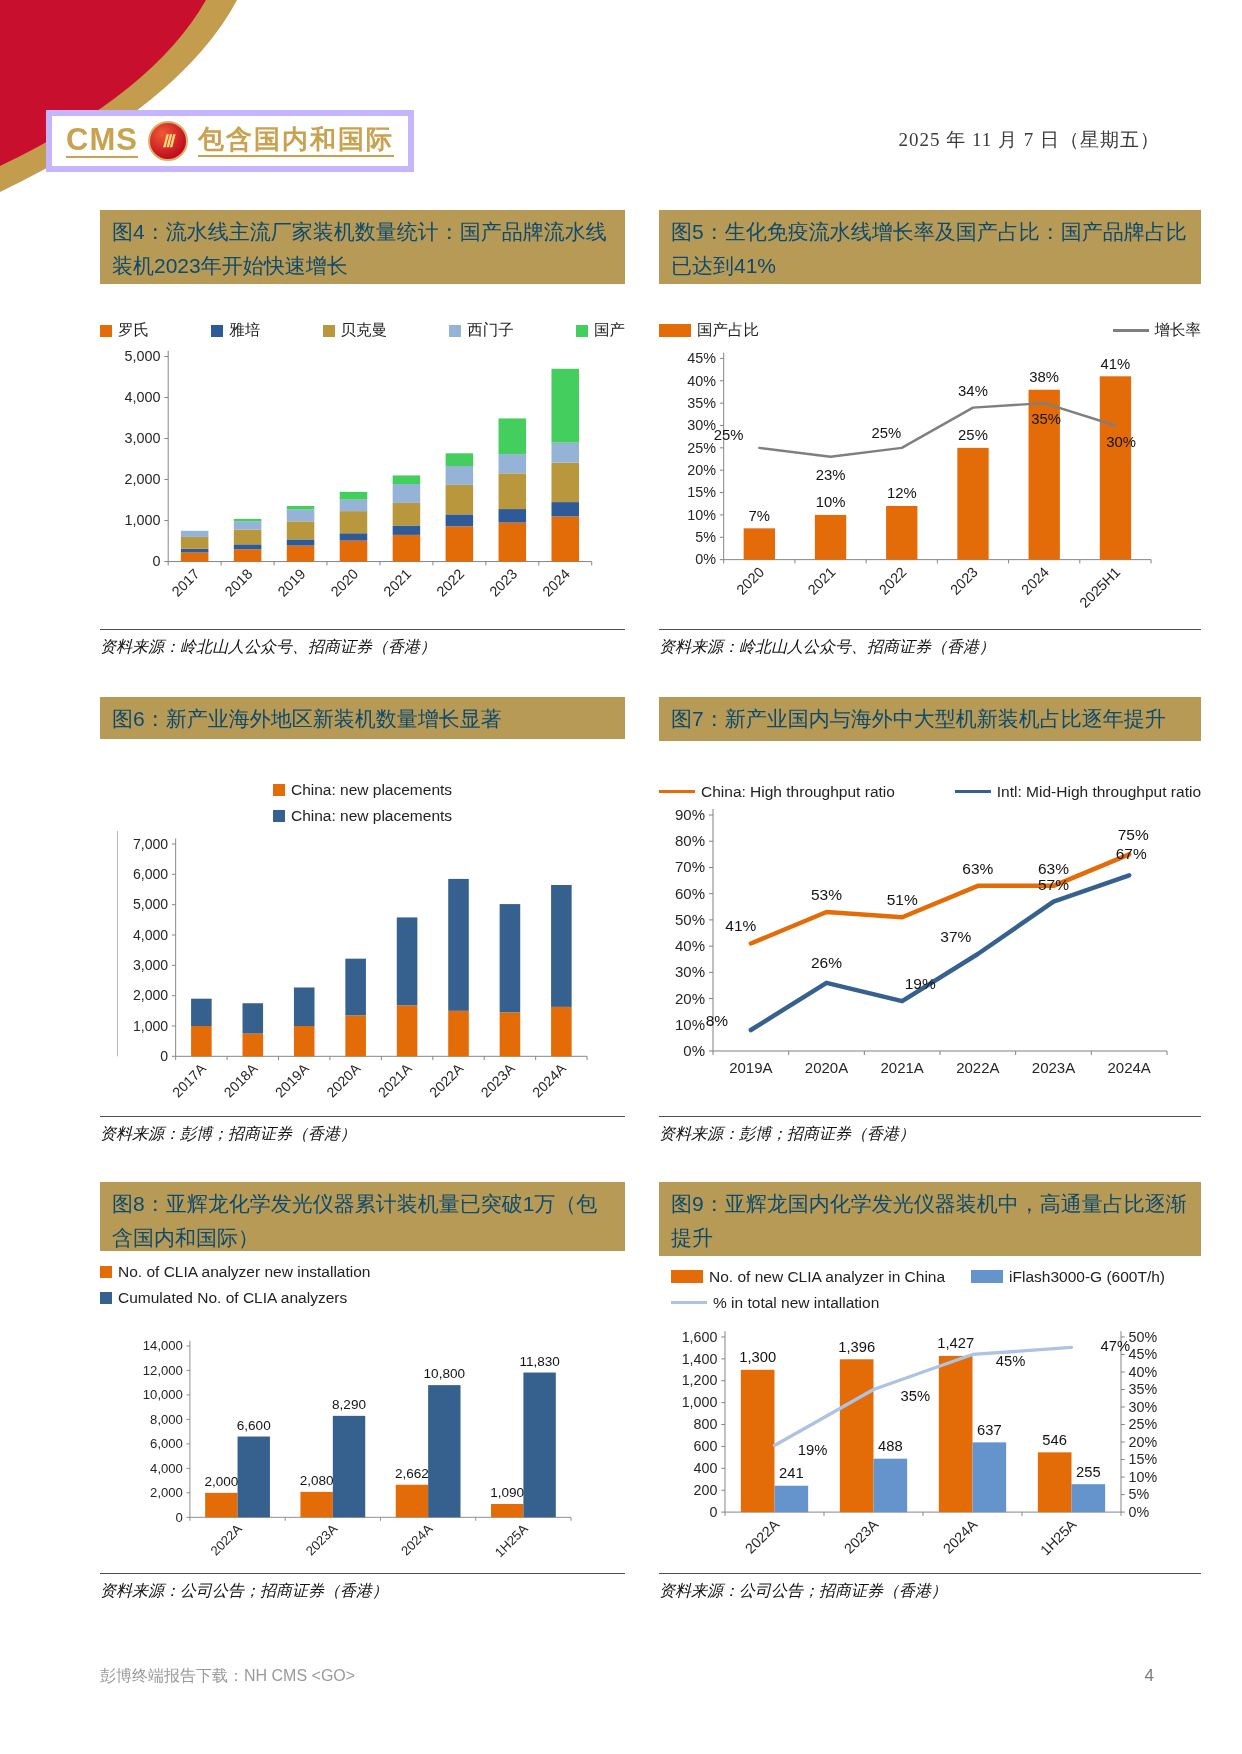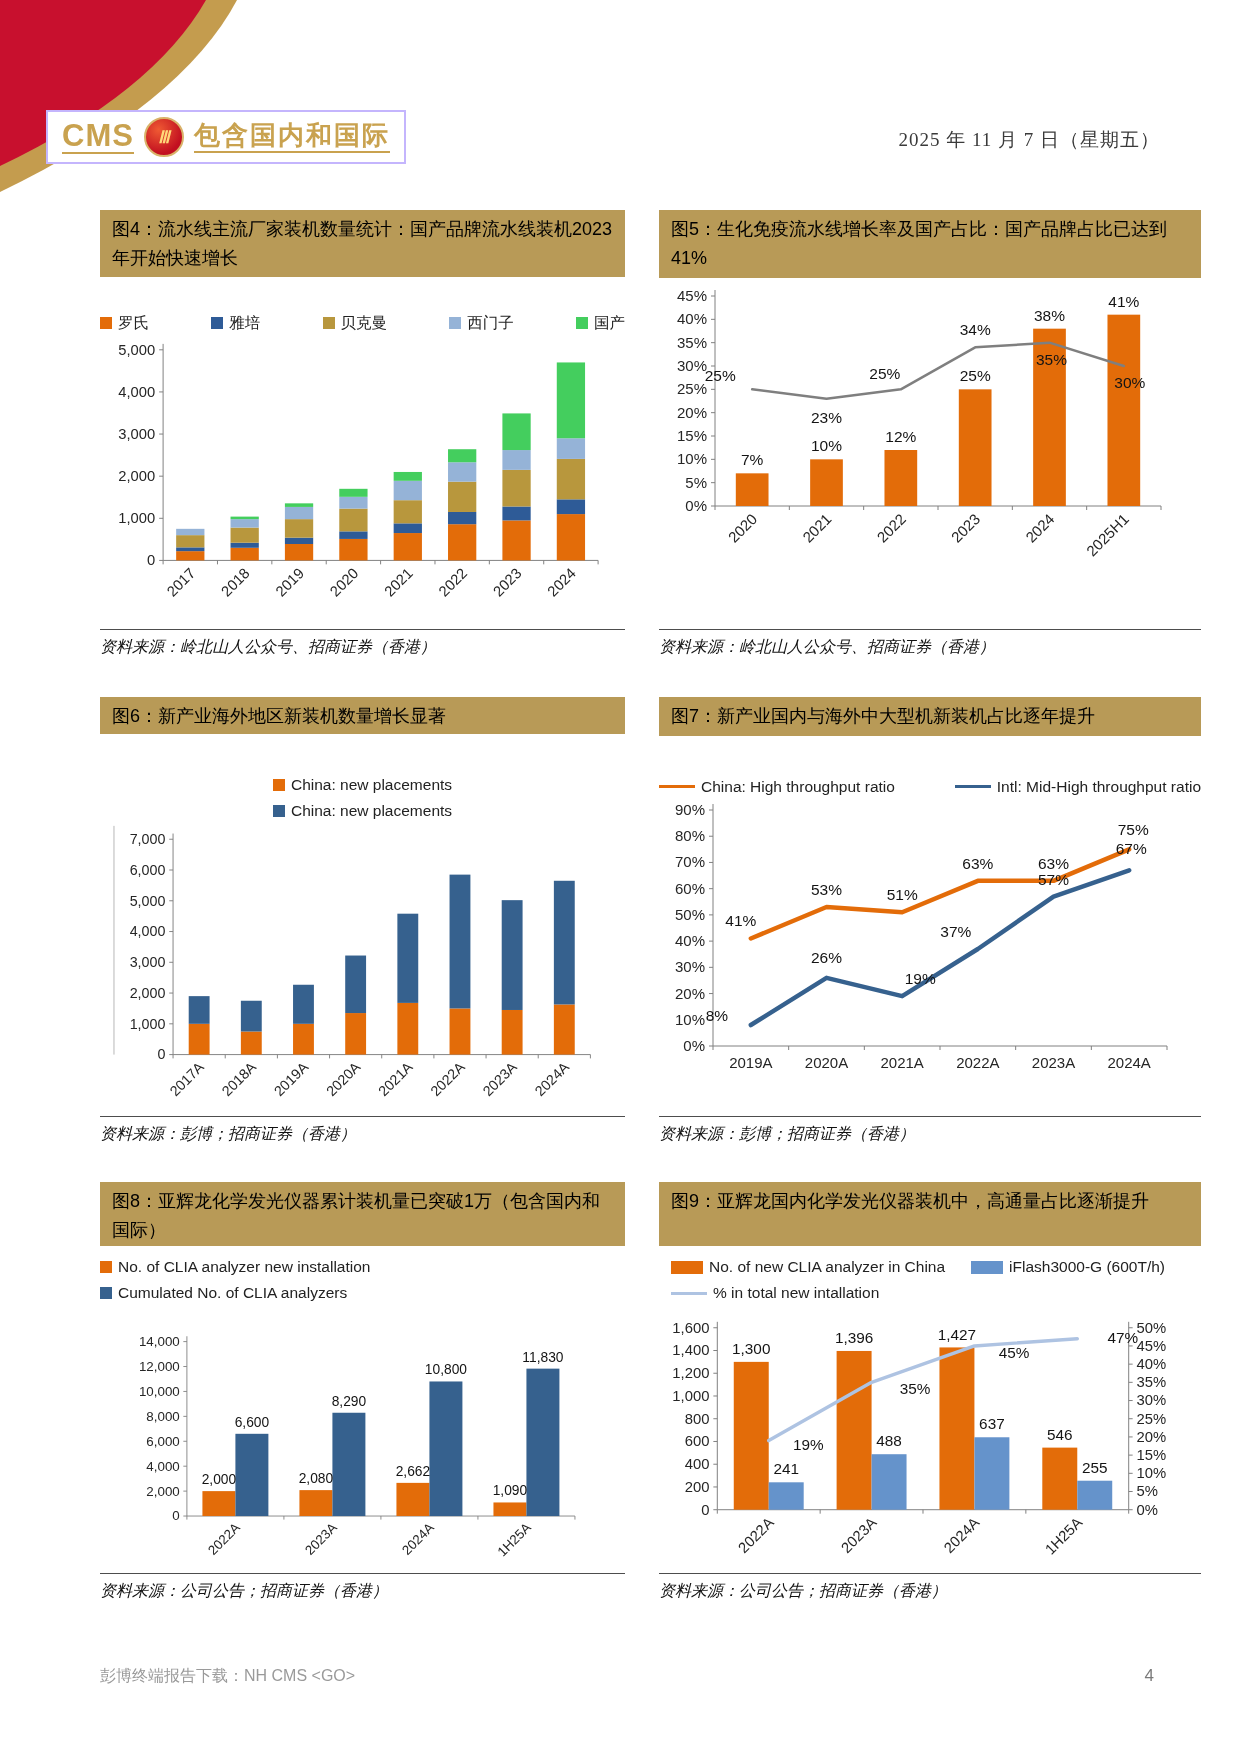--- a/index.html
+++ b/index.html
@@ -1,32 +1,32 @@
 <!DOCTYPE html>
 <html><head>
 <meta charset="utf-8">
 <style>
   html,body{margin:0;padding:0;}
   body{width:1242px;height:1754px;position:relative;background:#ffffff;
        font-family:"Liberation Sans",sans-serif;overflow:hidden;}
   .swoosh{position:absolute;left:0;top:0;}
   .logo{position:absolute;left:46px;top:110px;display:flex;align-items:center;gap:10px;
-        background:#fff;padding:5px 14px;border:2px solid #c4b5fd;}
+        background:#fff;padding:5px 14px;border:6px solid #c4b5fd;}
   .logo-cms{font-size:31px;font-weight:bold;color:#C9A24F;border-bottom:2px solid #C9A24F;
             line-height:1.05;letter-spacing:1px;}
   .logo-badge{width:36px;height:36px;border-radius:50%;
               background:radial-gradient(circle at 35% 30%,#ef5a33,#c20f20 70%);
               border:2px solid #D9B36A;display:flex;align-items:center;justify-content:center;
               color:#FFD97A;font-weight:bold;font-size:17px;font-style:italic;}
   .logo-cn{font-size:26px;font-weight:bold;color:#C9A24F;border-bottom:2px solid #C9A24F;
            line-height:1.15;letter-spacing:2px;}
   .report-date{position:absolute;right:82px;top:127px;font-family:"Liberation Serif",serif;
                font-size:19px;color:#3a3a3a;letter-spacing:1px;}
   .panel{position:absolute;display:flex;flex-direction:column;box-sizing:border-box;}
-  .fig-title{background:#B89A57;color:#000000;font-size:18px;line-height:1.6;
+  .fig-title{background:#B89A57;color:#0c4a6e;font-size:21px;line-height:1.6;
              padding:5px 12px;box-sizing:border-box;}
   .row1 .fig-title,.row3 .fig-title{min-height:64px;}
   .row2 .fig-title{min-height:36px;}
   .legend{display:flex;justify-content:space-between;align-items:center;flex-wrap:wrap;
           column-gap:26px;row-gap:8px;font-size:15.5px;color:#222;}
   .row1 .legend{margin-top:36px;}
   .row2 .legend{margin-top:42px;}
   .row3 .legend{margin-top:12px;}
   .legend--left{justify-content:flex-start;padding-left:12px;}
   .lg-item{display:flex;align-items:center;gap:6px;white-space:nowrap;}
@@ -153,20 +153,30 @@
       <text class="xl" transform="translate(314.625,240) rotate(-45)" text-anchor="end">2021</text>
       <text class="xl" transform="translate(369.875,240) rotate(-45)" text-anchor="end">2022</text>
       <text class="xl" transform="translate(425.125,240) rotate(-45)" text-anchor="end">2023</text>
       <text class="xl" transform="translate(480.375,240) rotate(-45)" text-anchor="end">2024</text>
     </svg>
   <div class="source">资料来源：岭北山人公众号、招商证券（香港）</div>
 </section>
 
 <section class="panel row1" style="left:659px;top:210px;width:542px;height:448px">
   <div class="fig-title">图5：生化免疫流水线增长率及国产占比：国产品牌占比已达到41%</div>
+  <div class="legend" style="column-gap: 44px;">
+      <span class="lg-item">
+        <span class="sw-bar" style="background: rgb(227, 108, 9);"></span>
+        <span>国产占比</span>
+      </span>
+      <span class="lg-item">
+        <span class="sw-line" style="background: rgb(127, 127, 127);"></span>
+        <span>增长率</span>
+      </span>
+    </div>
   <svg class="chart" width="528" height="296" viewBox="0 0 528 296">
       <text class="tk" x="48" y="229" text-anchor="end">0%</text>
       <line x1="52" y1="224" x2="56" y2="224" stroke="#808080"></line>
       <text class="tk" x="48" y="205.66666666666666" text-anchor="end">5%</text>
       <line x1="52" y1="200.66666666666666" x2="56" y2="200.66666666666666" stroke="#808080"></line>
       <text class="tk" x="48" y="182.33333333333334" text-anchor="end">10%</text>
       <line x1="52" y1="177.33333333333334" x2="56" y2="177.33333333333334" stroke="#808080"></line>
       <text class="tk" x="48" y="159.00000000000003" text-anchor="end">15%</text>
       <line x1="52" y1="154.00000000000003" x2="56" y2="154.00000000000003" stroke="#808080"></line>
       <text class="tk" x="48" y="135.66666666666669" text-anchor="end">20%</text>

